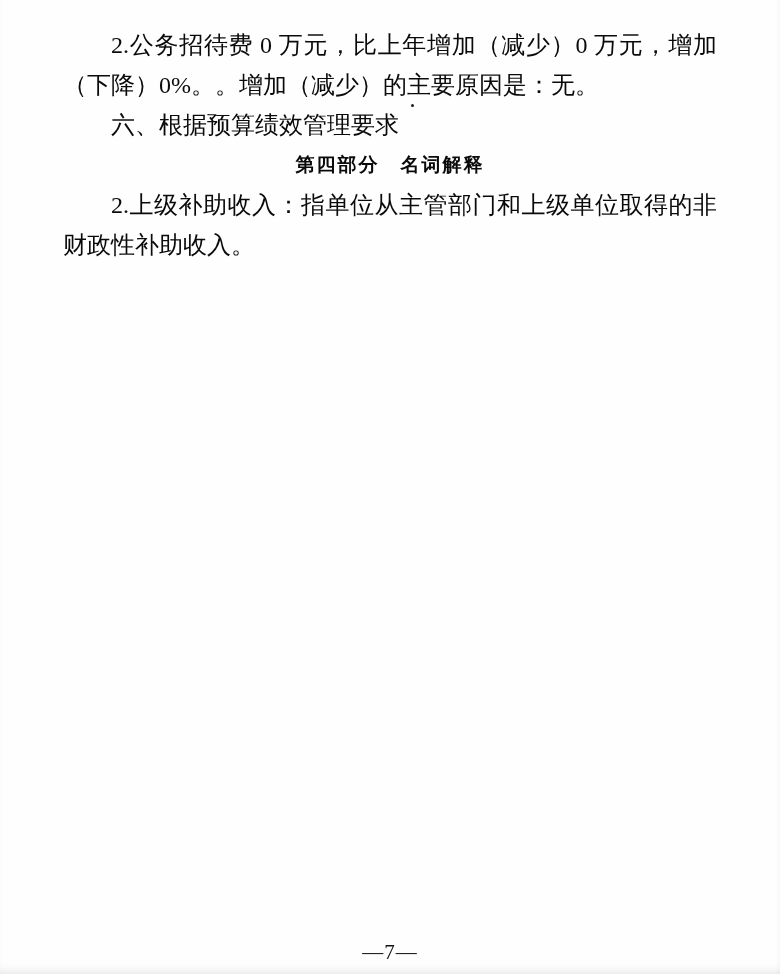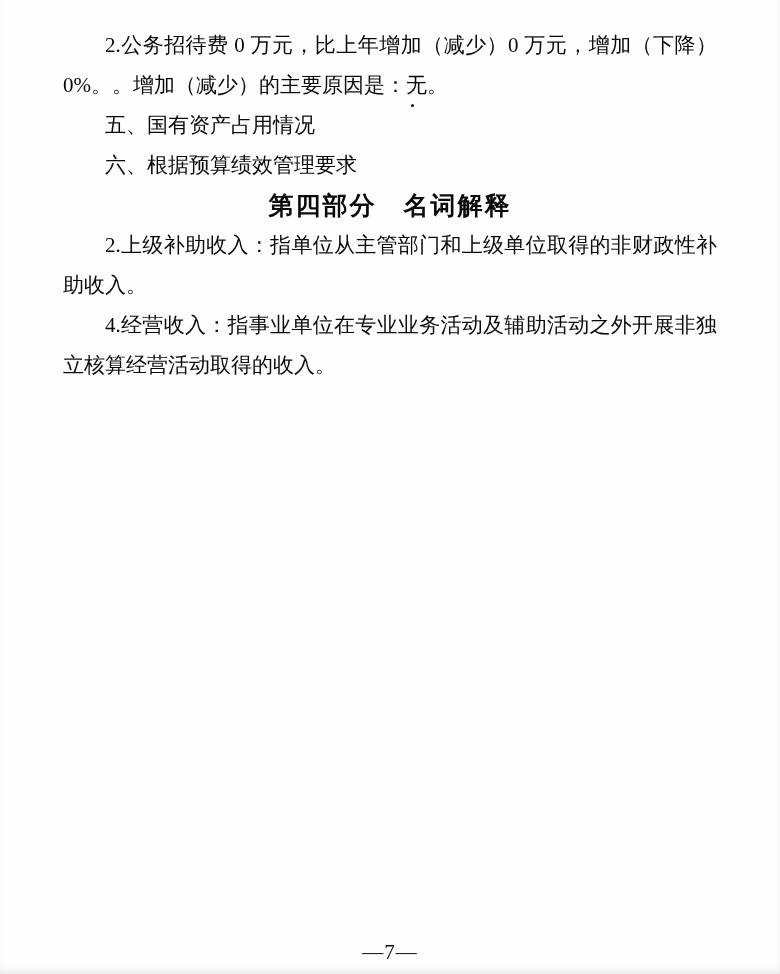--- a/index.html
+++ b/index.html
@@ -20,32 +20,32 @@
                 inset -5px 0 10px -8px rgba(0,0,0,0.08);
   }
   .content {
     position: absolute;
     top: 25px;
     left: 63px;
     width: 654px;
   }
   .para {
     margin: 0;
-    font-size: 21px;
+    font-size: 24px;
     line-height: 40px;
     text-align: justify;
     text-indent: 2em;
     word-break: break-all;
   }
   .section-heading {
     font-weight: normal;
   }
   .part-title {
     margin: 0;
-    font-size: 25px;
+    font-size: 19px;
     line-height: 40px;
     text-align: center;
     text-indent: 0;
     font-weight: bold;
     font-family: "Liberation Sans", "DejaVu Sans", sans-serif;
     letter-spacing: 2px;
   }
   .footer {
     position: absolute;
     left: 0;
@@ -67,25 +67,23 @@
     background: #1c1c1c;
     border-radius: 50%;
   }
 </style>
 </head>
 <body>
 
 <div class="page">
   <div class="content">
     <p class="para">2.公务招待费 0 万元，比上年增加（减少）0 万元，增加（下降）0%。。增加（减少）的主要原因是：无。</p>
-    <p class="para section-heading">五、国有资产占用情况</p>
     <p class="para section-heading">六、根据预算绩效管理要求</p>
     <h2 class="part-title">第四部分　名词解释</h2>
     <p class="para">2.上级补助收入：指单位从主管部门和上级单位取得的非财政性补助收入。</p>
-    <p class="para">4.经营收入：指事业单位在专业业务活动及辅助活动之外开展非独立核算经营活动取得的收入。</p>
   </div>
 
   <div class="speck"></div>
 
   <div class="footer">
     <span class="page-number">—7—</span>
   </div>
 </div>
 
 </body></html>

